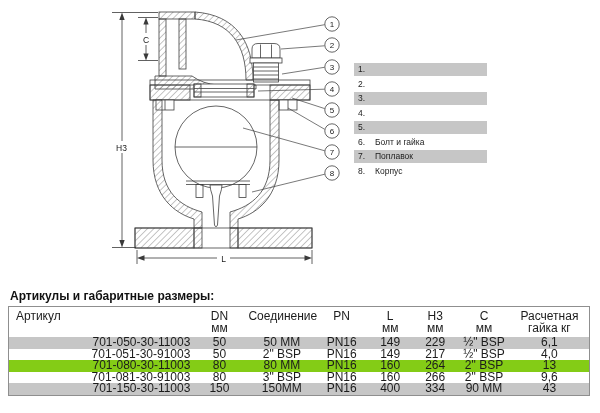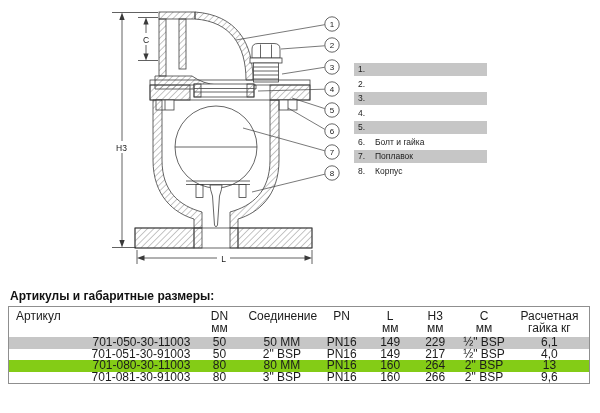--- a/index.html
+++ b/index.html
@@ -279,17 +279,27 @@
           <tr>
             <td>701-081-30-91003</td>
             <td>80</td>
             <td>3" BSP</td>
             <td>PN16</td>
             <td>160</td>
             <td>266</td>
             <td>2" BSP</td>
             <td>9,6</td>
           </tr>
+          <tr style="background: rgb(198, 198, 198);">
+            <td>701-150-30-11003</td>
+            <td>150</td>
+            <td>150MM</td>
+            <td>PN16</td>
+            <td>400</td>
+            <td>334</td>
+            <td>90 MM</td>
+            <td>43</td>
+          </tr>
         </tbody>
     </table>
   </div>
 
 </div>
 
 </body></html>

